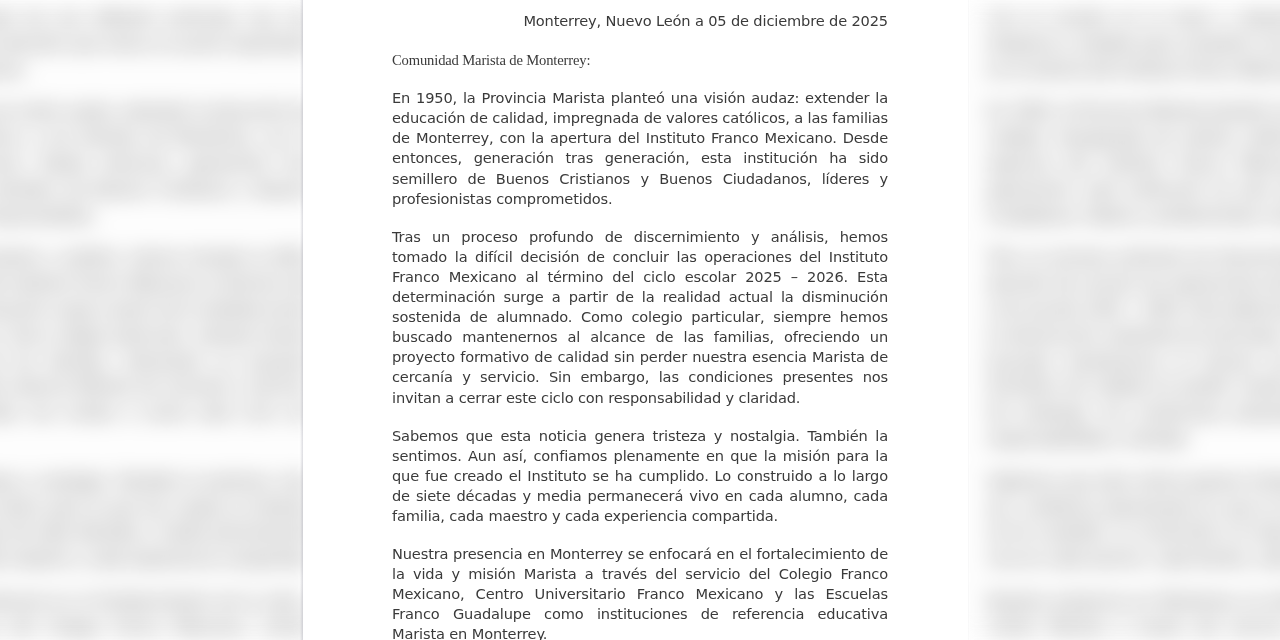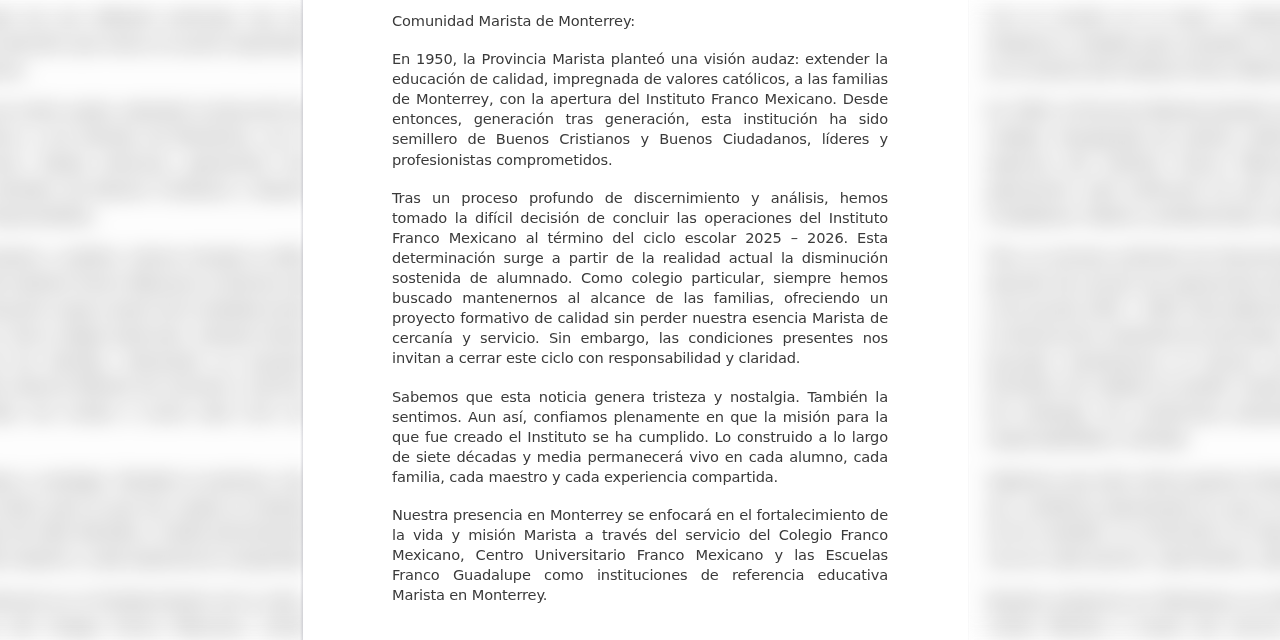--- a/index.html
+++ b/index.html
@@ -92,20 +92,21 @@
 
   .date-line {
     text-align: right;
     margin: 0 0 19px 0;
     color: #3a3a3a;
   }
 
   .salutation {
     margin: 0 0 18px 0;
     text-align: left;
+    font-family: Liberation Serif, serif;
   }
 
   .para {
     margin: 0 0 18px 0;
     text-align: justify;
     text-justify: inter-word;
   }
   .para.ragged { text-align: left; }
 </style>
 </head>
@@ -134,20 +135,21 @@
 
     </div>
   </div>
 
   <div class="page-shadow l"></div>
   <div class="page-shadow r"></div>
 
   <div class="page">
     <div class="doc">
 
+      <div class="date-line">Monterrey, Nuevo León a 05 de diciembre de 2025</div>
 
       <div class="salutation">Comunidad Marista de Monterrey:</div>
 
 
       <p class="para">En 1950, la Provincia Marista planteó una visión audaz: extender la educación de calidad, impregnada de valores católicos, a las familias de Monterrey, con la apertura del Instituto Franco Mexicano. Desde entonces, generación tras generación, esta institución ha sido semillero de Buenos Cristianos y Buenos Ciudadanos, líderes y profesionistas comprometidos.</p>
 
       <p class="para">Tras un proceso profundo de discernimiento y análisis, hemos tomado la difícil decisión de concluir las operaciones del Instituto Franco Mexicano al término del ciclo escolar 2025 – 2026. Esta determinación surge a partir de la realidad actual la disminución sostenida de alumnado. Como colegio particular, siempre hemos buscado mantenernos al alcance de las familias, ofreciendo un proyecto formativo de calidad sin perder nuestra esencia Marista de cercanía y servicio. Sin embargo, las condiciones presentes nos invitan a cerrar este ciclo con responsabilidad y claridad.</p>
 
       <p class="para">Sabemos que esta noticia genera tristeza y nostalgia. También la sentimos. Aun así, confiamos plenamente en que la misión para la que fue creado el Instituto se ha cumplido. Lo construido a lo largo de siete décadas y media permanecerá vivo en cada alumno, cada familia, cada maestro y cada experiencia compartida.</p>
 

